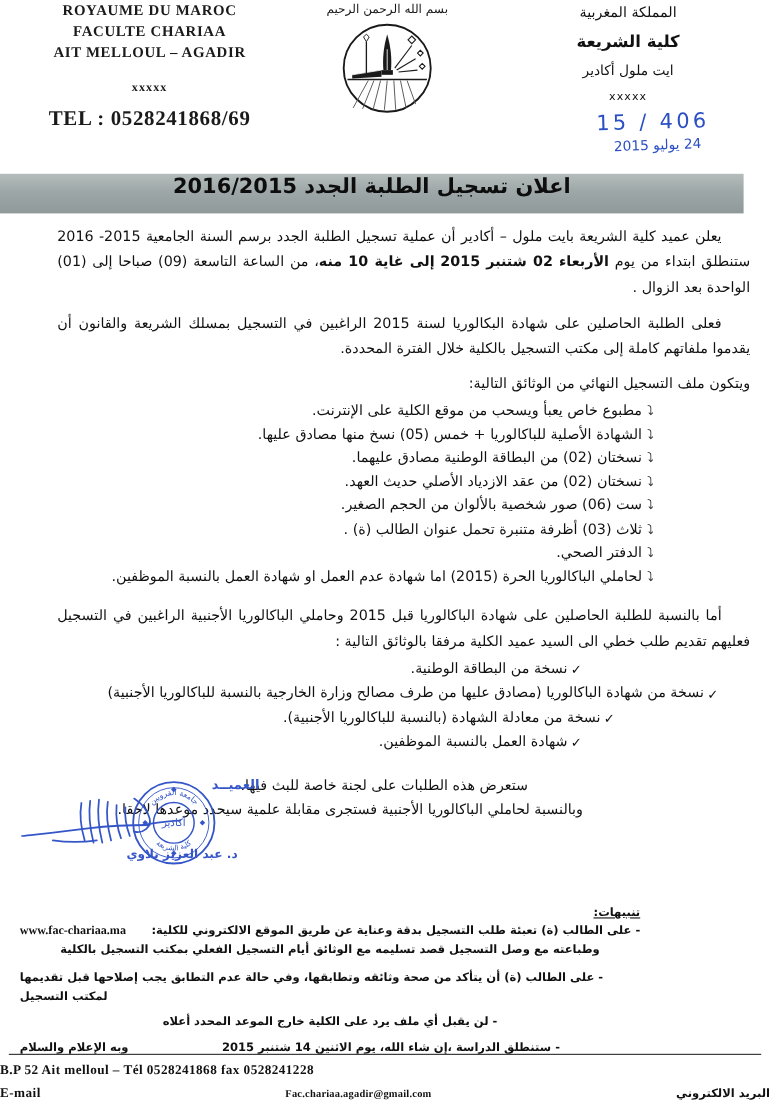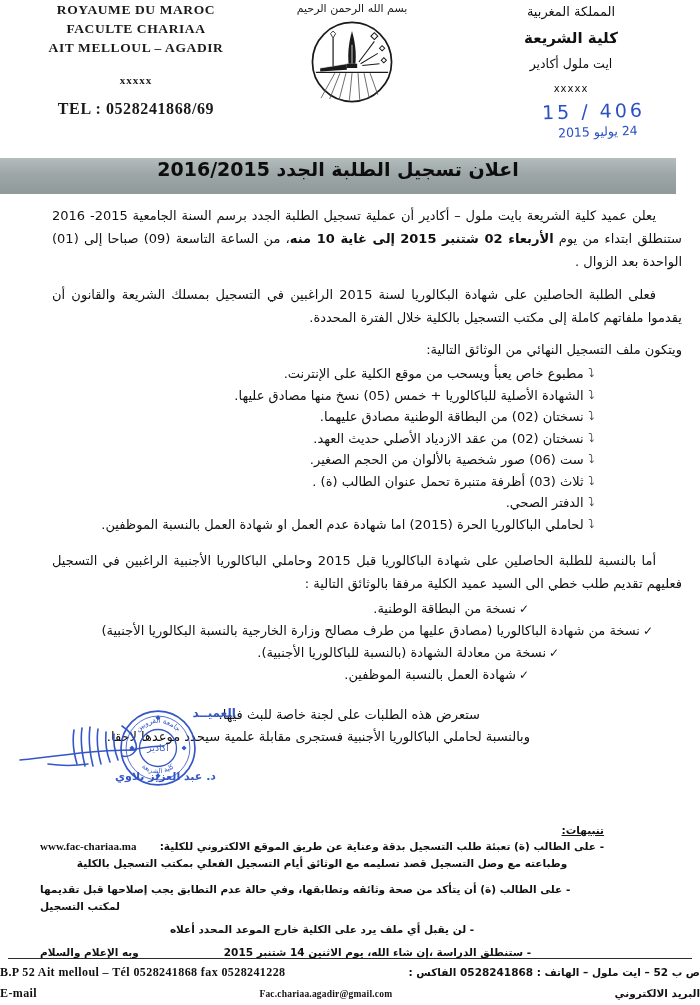--- a/index.html
+++ b/index.html
@@ -36,21 +36,21 @@
     color: #1a1a1a;
   }
   .hdr-left .ln1 { padding-top: 0px; }
   .hdr-left .stars {
     font-size: 11px;
     letter-spacing: 1px;
     padding-top: 14px;
   }
   .hdr-left .tel {
     padding-top: 9px;
-    font-size: 16px;
+    font-size: 19px;
   }
 
   .hdr-center {
     position: absolute;
     left: 272px;
     top: 0;
     width: 160px;
     text-align: center;
   }
   .basmala {
@@ -277,21 +277,20 @@
   }
 
   
   .notes {
     position: absolute;
     top: 824px;
     left: 0;
     width: 600px;
     direction: rtl;
     font-family: "DejaVu Sans", sans-serif;
-    padding-left: 22px;
   }
   .notes-title {
     direction: rtl;
     text-align: right;
     padding: 0 18px;
     font-size: 10.5px;
     font-weight: bold;
     text-decoration: underline;
     margin-bottom: 2px;
   }
@@ -487,21 +486,21 @@
   <div class="para indent" style="margin-top:14px;">أما بالنسبة للطلبة الحاصلين على شهادة الباكالوريا قبل 2015  وحاملي الباكالوريا الأجنبية الراغبين في التسجيل فعليهم تقديم طلب خطي  الى السيد عميد الكلية مرفقا بالوثائق التالية :</div>
 
   <div class="check-list-wrap">
     <ul class="checklist">
       <li class="center-sub" style="padding-right:150px;">
         <span class="chk">✓</span>
         <span class="li-text">نسخة من البطاقة الوطنية.</span>
       </li>
       <li style="padding-right:26px;">
         <span class="chk">✓</span>
-        <span class="li-text">نسخة من شهادة الباكالوريا (مصادق عليها من طرف مصالح وزارة الخارجية بالنسبة البكالوريا الأجنبية)</span>
+        <span class="li-text">نسخة من شهادة الباكالوريا (مصادق عليها من طرف مصالح وزارة الخارجية بالنسبة للباكالوريا الأجنبية)</span>
       </li>
       <li class="center-sub" style="padding-right:120px;">
         <span class="chk">✓</span>
         <span class="li-text">نسخة من معادلة الشهادة (بالنسبة للباكالوريا الأجنبية).</span>
       </li>
       <li class="center-sub" style="padding-right:150px;">
         <span class="chk">✓</span>
         <span class="li-text">شهادة العمل بالنسبة الموظفين.</span>
       </li>
     </ul>
@@ -569,20 +568,19 @@
   <div class="note-row" style="margin-top:6px;">
     <span class="nr-main" style="text-align-last:center;">- ستنطلق الدراسة ،إن شاء الله، يوم الاثنين  14 شتنبر 2015</span>
     <span class="nr-side" style="direction:rtl; font-family:'DejaVu Sans', sans-serif; font-size:10.5px;">وبه الإعلام والسلام</span>
   </div>
 </div>
 
 <div class="footer">
   <hr>
   <div class="foot-line">
     <span class="foot-lt">B.P   52    Ait melloul – Tél   0528241868    fax        0528241228</span>
-    <span class="foot-ar">ص ب  52  –  ايت ملول – الهاتف : 0528241868  الفاكس :</span>
   </div>
   <div class="foot-line" style="gap:14px; margin-top:2px;">
     <span class="foot-lt">E-mail</span>
     <span class="foot-mail">Fac.chariaa.agadir@gmail.com</span>
     <span class="foot-ar">البريد الالكتروني</span>
   </div>
 </div>
 
 </body></html>

